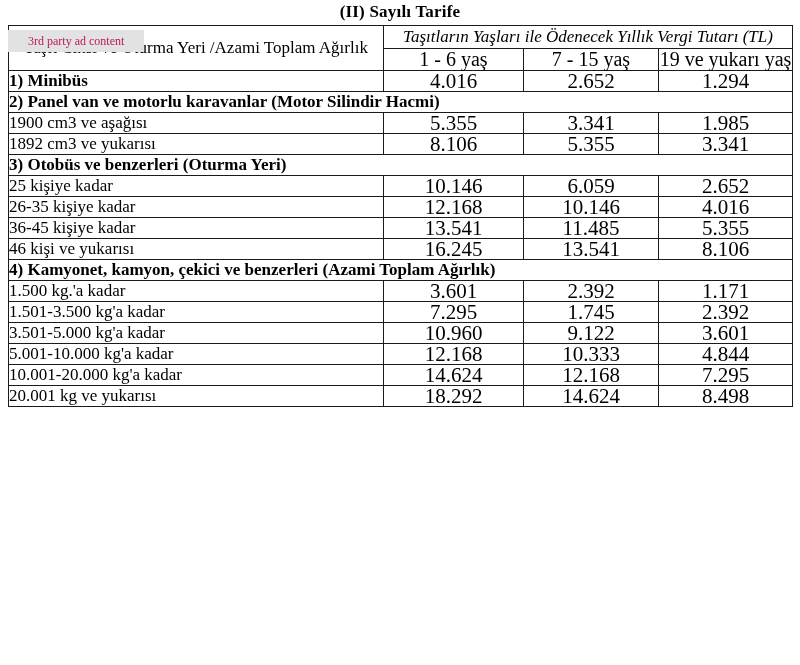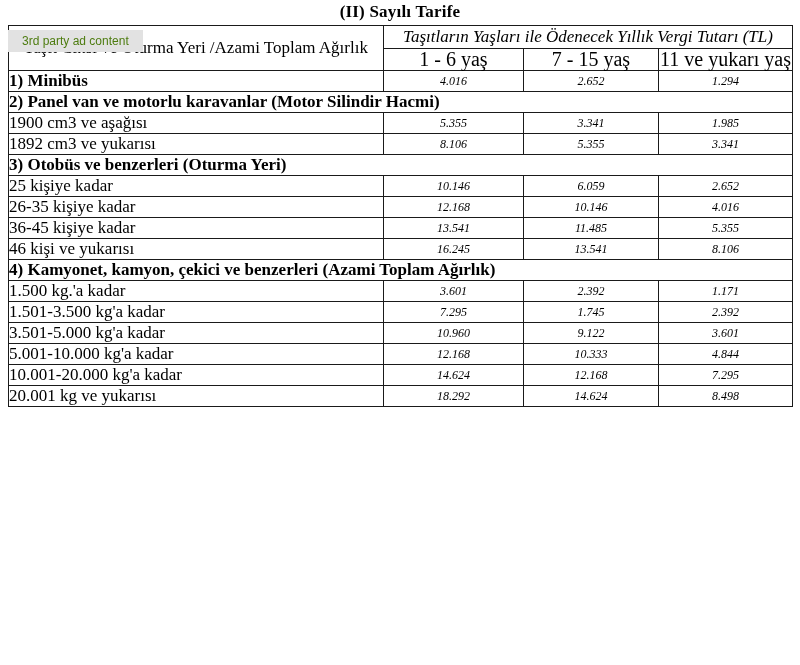--- a/index.html
+++ b/index.html
@@ -68,42 +68,41 @@
     padding: 4px 6px 5px 6px;
     font-size: 17px;
     line-height: 20px;
     border-radius: 10px;
   }
   .row-label.bold {
     font-weight: bold;
   }
   .val {
     text-align: center;
-    font-size: 12px;
+    font-size: 21px;
     line-height: 20px;
     padding: 4px 2px 5px 2px;
-    font-style: italic;
   }
   .section-cell {
     text-align: left;
     font-weight: bold;
     padding: 4px 6px 5px 6px;
     font-size: 17px;
     line-height: 20px;
   }
   .ad-badge {
     position: absolute;
     left: 8px;
     top: 30px;
     background: #e2e2e2;
-    color: #4d7c0f;
-    font-family: Liberation Sans, sans-serif;
+    color: #be185d;
+    font-family: Liberation Serif, serif;
     font-size: 12px;
     line-height: 14px;
-    padding: 4px 14px;
+    padding: 4px 20px;
     z-index: 5;
     white-space: nowrap;
   }
 </style>
 </head>
 <body>
 
 <div class="page">
 
   <div class="doc-title">(II) Sayılı Tarife</div>
@@ -118,21 +117,21 @@
       <col style="width:134px">
     </colgroup>
     <tbody>
       <tr>
         <td class="hdr-left" rowspan="2">Taşıt Cinsi ve Oturma Yeri /Azami Toplam Ağırlık</td>
         <td class="hdr-top" colspan="3">Taşıtların Yaşları ile Ödenecek Yıllık Vergi Tutarı (TL)</td>
       </tr>
       <tr>
         <td class="hdr-sub">1 - 6 yaş</td>
         <td class="hdr-sub">7 - 15 yaş</td>
-        <td class="hdr-sub">11 ve yukarı yaş</td>
+        <td class="hdr-sub">19 ve yukarı yaş</td>
       </tr>
 
       <tr>
         <td class="row-label bold">1) Minibüs</td>
         <td class="val">4.016</td>
         <td class="val">2.652</td>
         <td class="val">1.294</td>
       </tr>
 
       <tr>

